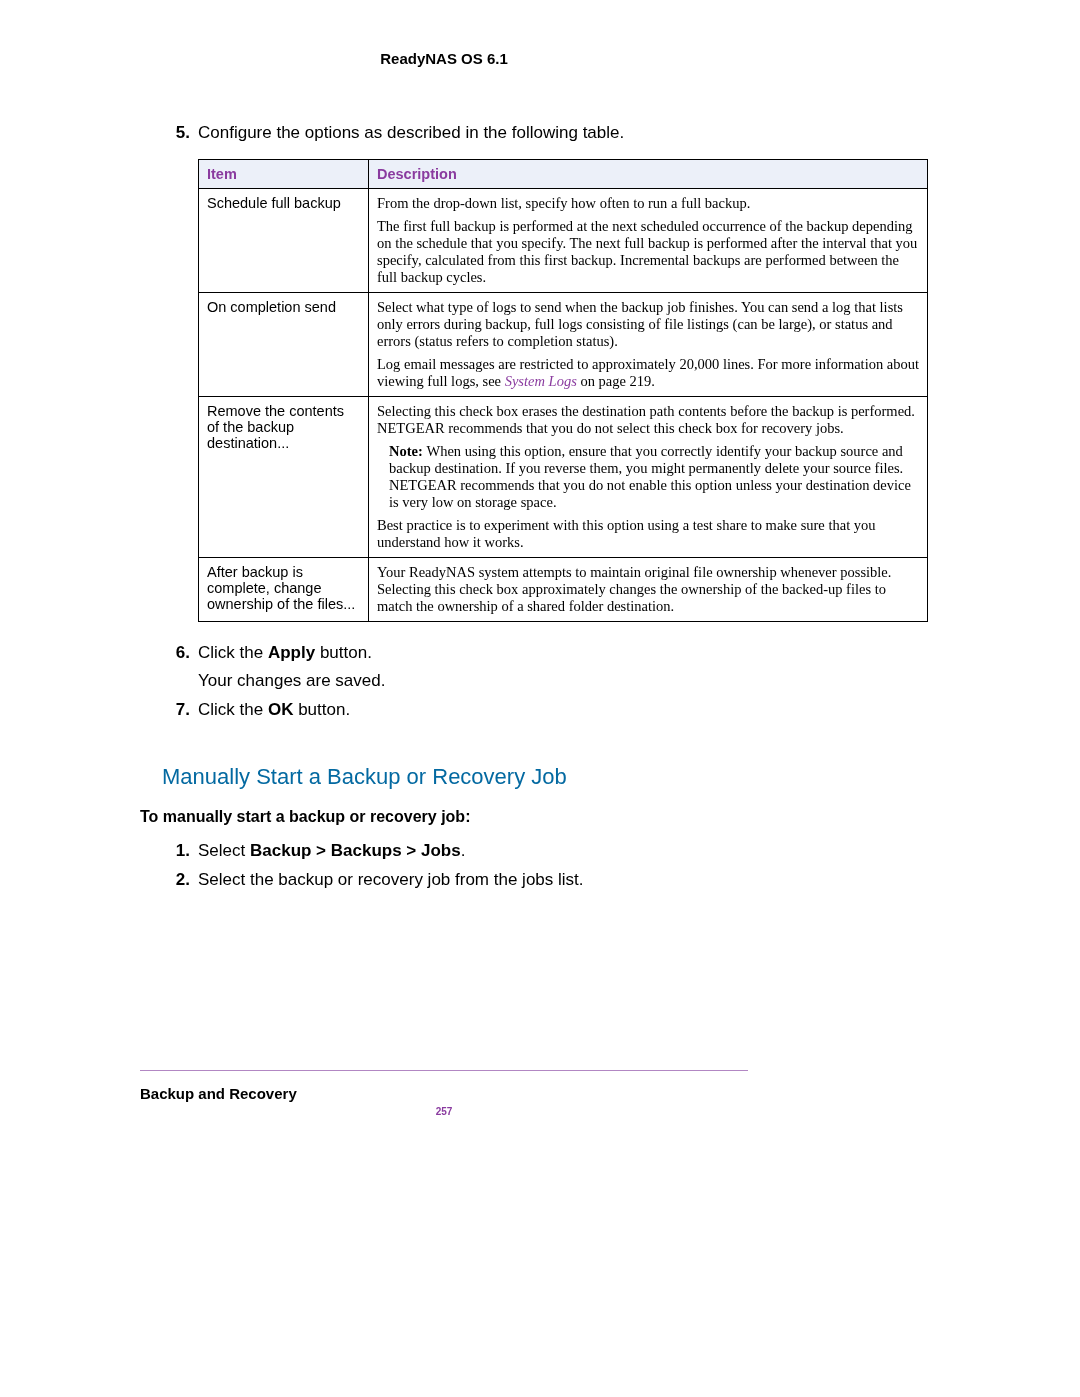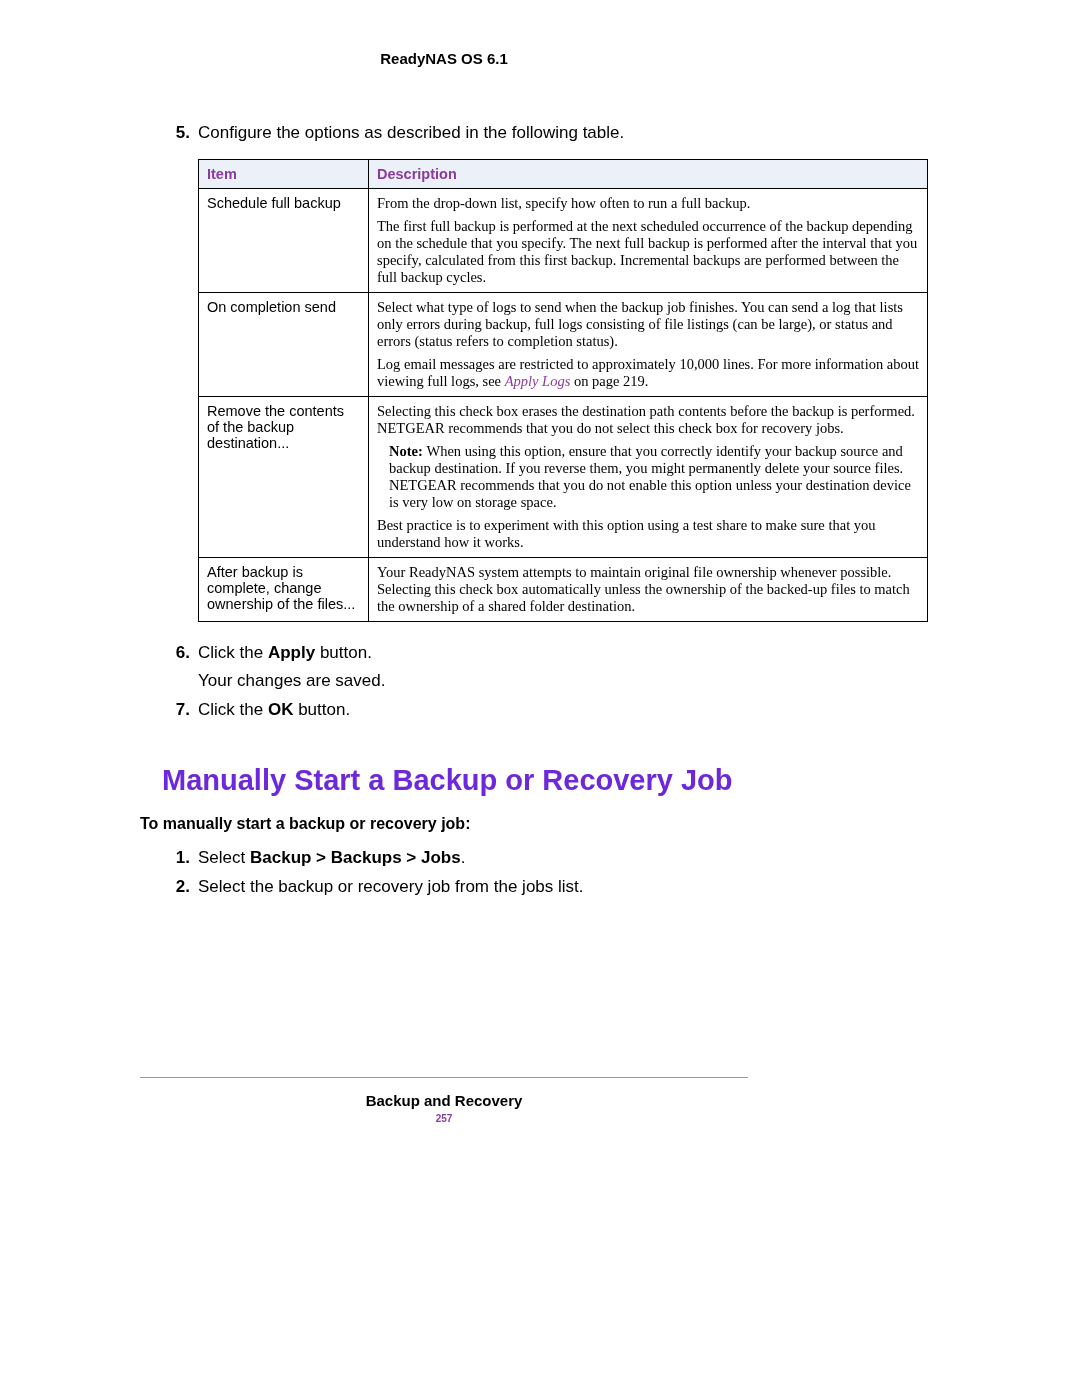--- a/index.html
+++ b/index.html
@@ -66,39 +66,38 @@
   }
   table.opts col.c1 { width: 170px; }
   table.opts p { margin: 0 0 6px 0; font-family: Liberation Serif, serif; }
   table.opts p:last-child { margin-bottom: 0; }
   .note-indent { padding-left: 12px; }
   .note-label { font-weight: bold; }
   .italic-link { font-style: italic; color: #8a3b9f; }
   .bold { font-weight: bold; text-align: center; }
 
   h2.section {
-    color: #6d28d9;
-    font-size: 29px;
-    font-weight: bold;
+    color: #0369a1;
+    font-size: 22px;
+    font-weight: normal;
     margin-top: 42px;
     margin-bottom: 18px;
     margin-left: 22px;
   }
   .sub-head {
     font-weight: bold;
     font-size: 16px;
     margin-bottom: 14px;
   }
 
   .footer-line {
     border-top: 1px solid #b287c3;
     margin: 178px 0 14px 0;
   }
   .footer-text {
-    text-align: center;
     font-weight: bold;
     font-size: 15px;
   }
   .footer-pagenum {
     text-align: center;
     color: #8a3b9f;
     font-weight: bold;
     font-size: 10px;
     margin-top: 4px;
   }
@@ -132,38 +131,38 @@
         <td>
           <p>From the drop-down list, specify how often to run a full backup.</p>
           <p>The first full backup is performed at the next scheduled occurrence of the backup depending on the schedule that you specify. The next full backup is performed after the interval that you specify, calculated from this first backup. Incremental backups are performed between the full backup cycles.</p>
         </td>
       </tr>
       <tr>
         <td>On completion send</td>
         <td>
           <p>Select what type of logs to send when the backup job finishes. You can send a log that lists only errors during backup, full logs consisting of file listings (can be large), or status and errors (status refers to completion status).</p>
           <p>
-            <span>Log email messages are restricted to approximately 10,000 lines. For more information about viewing full logs, see </span><span class="italic-link">Apply Logs</span><span> on page 219.</span>
+            <span>Log email messages are restricted to approximately 20,000 lines. For more information about viewing full logs, see </span><span class="italic-link">System Logs</span><span> on page 219.</span>
           </p>
         </td>
       </tr>
       <tr>
         <td>Remove the contents of the backup destination...</td>
         <td>
           <p>Selecting this check box erases the destination path contents before the backup is performed. NETGEAR recommends that you do not select this check box for recovery jobs.</p>
           <p class="note-indent">
             <span class="note-label">Note: </span><span>When using this option, ensure that you correctly identify your backup source and backup destination. If you reverse them, you might permanently delete your source files. NETGEAR recommends that you do not enable this option unless your destination device is very low on storage space.</span>
           </p>
           <p>Best practice is to experiment with this option using a test share to make sure that you understand how it works.</p>
         </td>
       </tr>
       <tr>
         <td>After backup is complete, change ownership of the files...</td>
         <td>
-          <p>Your ReadyNAS system attempts to maintain original file ownership whenever possible. Selecting this check box automatically unless the ownership of the backed-up files to match the ownership of a shared folder destination.</p>
+          <p>Your ReadyNAS system attempts to maintain original file ownership whenever possible. Selecting this check box approximately changes the ownership of the backed-up files to match the ownership of a shared folder destination.</p>
         </td>
       </tr>
     </tbody>
   </table>
 
   <div class="step-row">
     <div class="step-num">6.</div>
     <div class="step-body">
       <span>Click the </span><span class="bold">Apply</span><span> button.</span>
     </div>

